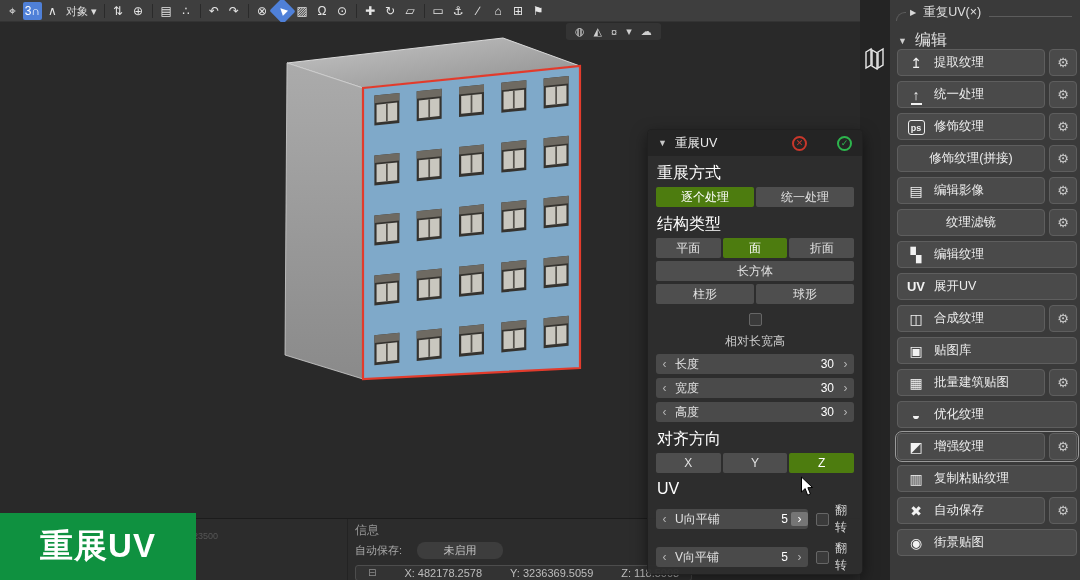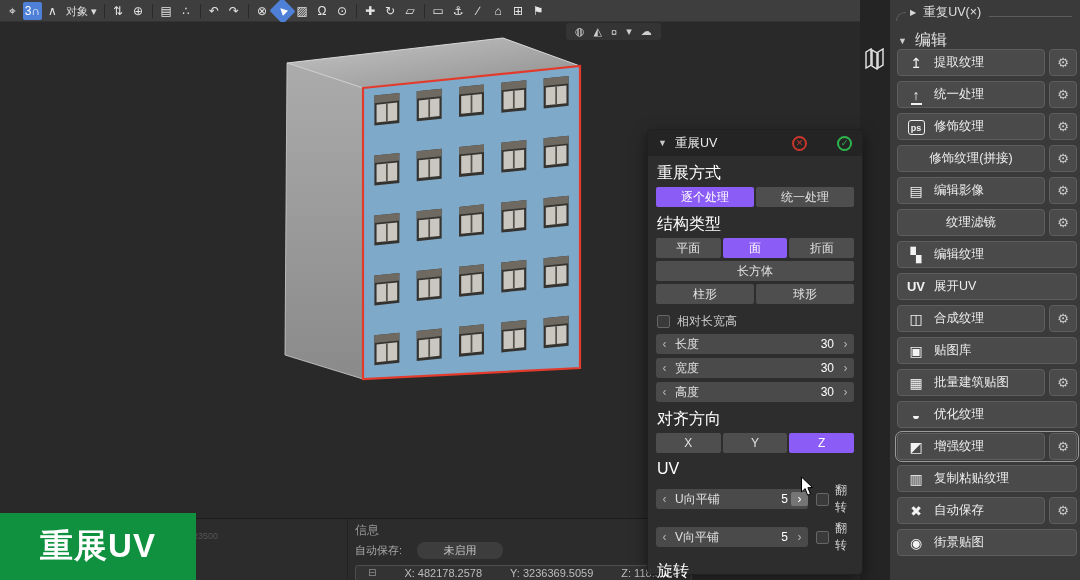--- a/index.html
+++ b/index.html
@@ -81,22 +81,22 @@
   .ptitle{font-size:12.5px;color:#ececec;}
   .psp{flex:1;}
   .hicon{width:15px;height:15px;border-radius:50%;border:2px solid;display:flex;align-items:center;
          justify-content:center;font-size:9px;font-weight:bold;cursor:pointer;}
   .hicon.red{border-color:#c8372b;color:#c8372b;margin-right:22px;}
   .hicon.grn{border-color:#2db54d;color:#2db54d;}
   .plabel{font-size:16px;color:#ffffff;margin:7px 9px 1px;}
   .prow{display:flex;gap:2px;margin:3px 8px 0;}
   .pbtn{flex:1;height:20px;line-height:20px;text-align:center;background:#4e4e4e;color:#e2e2e2;
         font-size:12px;border-radius:2px;cursor:pointer;white-space:nowrap;}
-  .pbtn.on{background:#8b5cf6;color:#fff;}
-  .chkrow{display:flex;align-items:center;margin:9px 9px 0;gap:7px;}
+  .pbtn.on{background:#4d7c0f;color:#fff;}
+  .chkrow{display:flex;align-items:center;margin:9px 9px 0;gap:7px;flex-direction:column;}
   .chk{width:13px;height:13px;background:#3a3a3a;border:1px solid #666;border-radius:2px;flex:none;cursor:pointer;}
   .chklabel{font-size:12px;color:#cccccc;}
   .srow{display:flex;align-items:center;height:20px;background:#4a4a4a;border-radius:3px;margin:4px 8px 0;cursor:pointer;}
   .sarr{width:17px;text-align:center;color:#b5b5b5;font-size:12px;flex:none;}
   .sarr.hov{background:#757575;border-radius:2px;color:#fff;}
   .slab{font-size:12px;color:#e0e0e0;flex:1;padding-left:2px;white-space:nowrap;}
   .sval{font-size:12px;color:#fff;margin-right:3px;}
   .uvrow{display:flex;align-items:center;margin:4px 8px 0;}
   .uvrow .srow{margin:0;width:152px;flex:none;}
   .flip{font-size:12px;color:#d5d5d5;margin-left:6px;}

